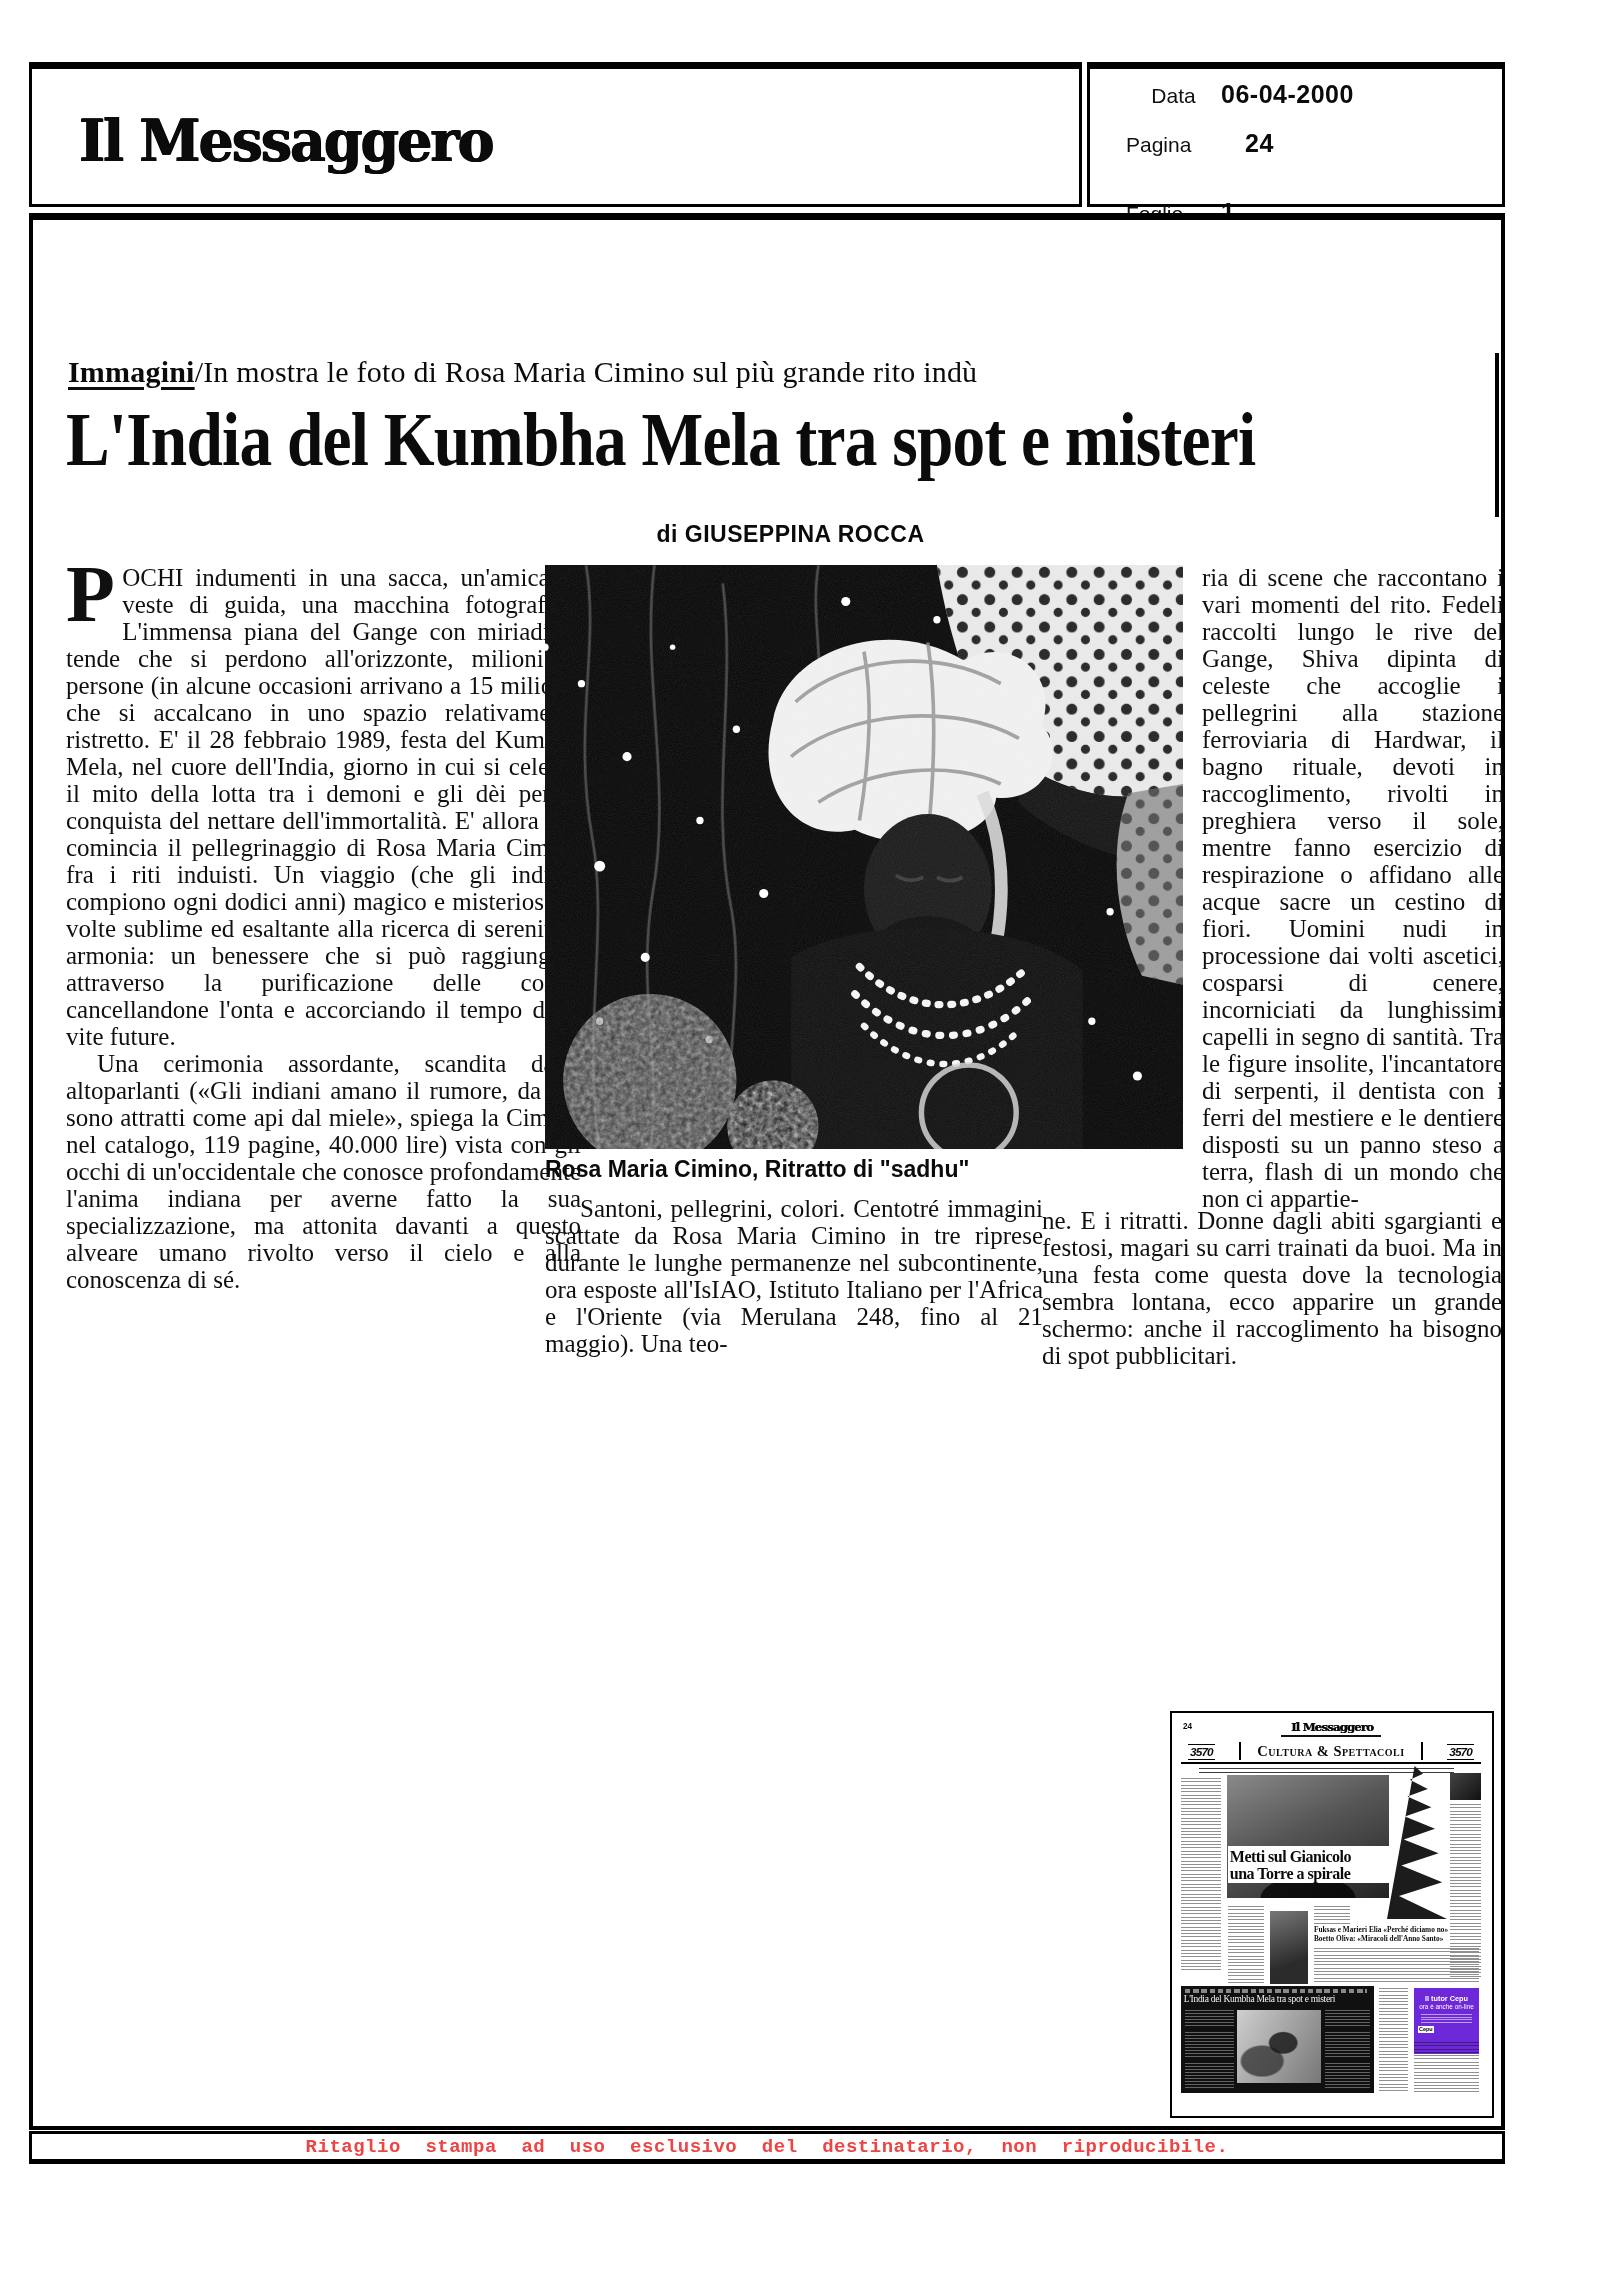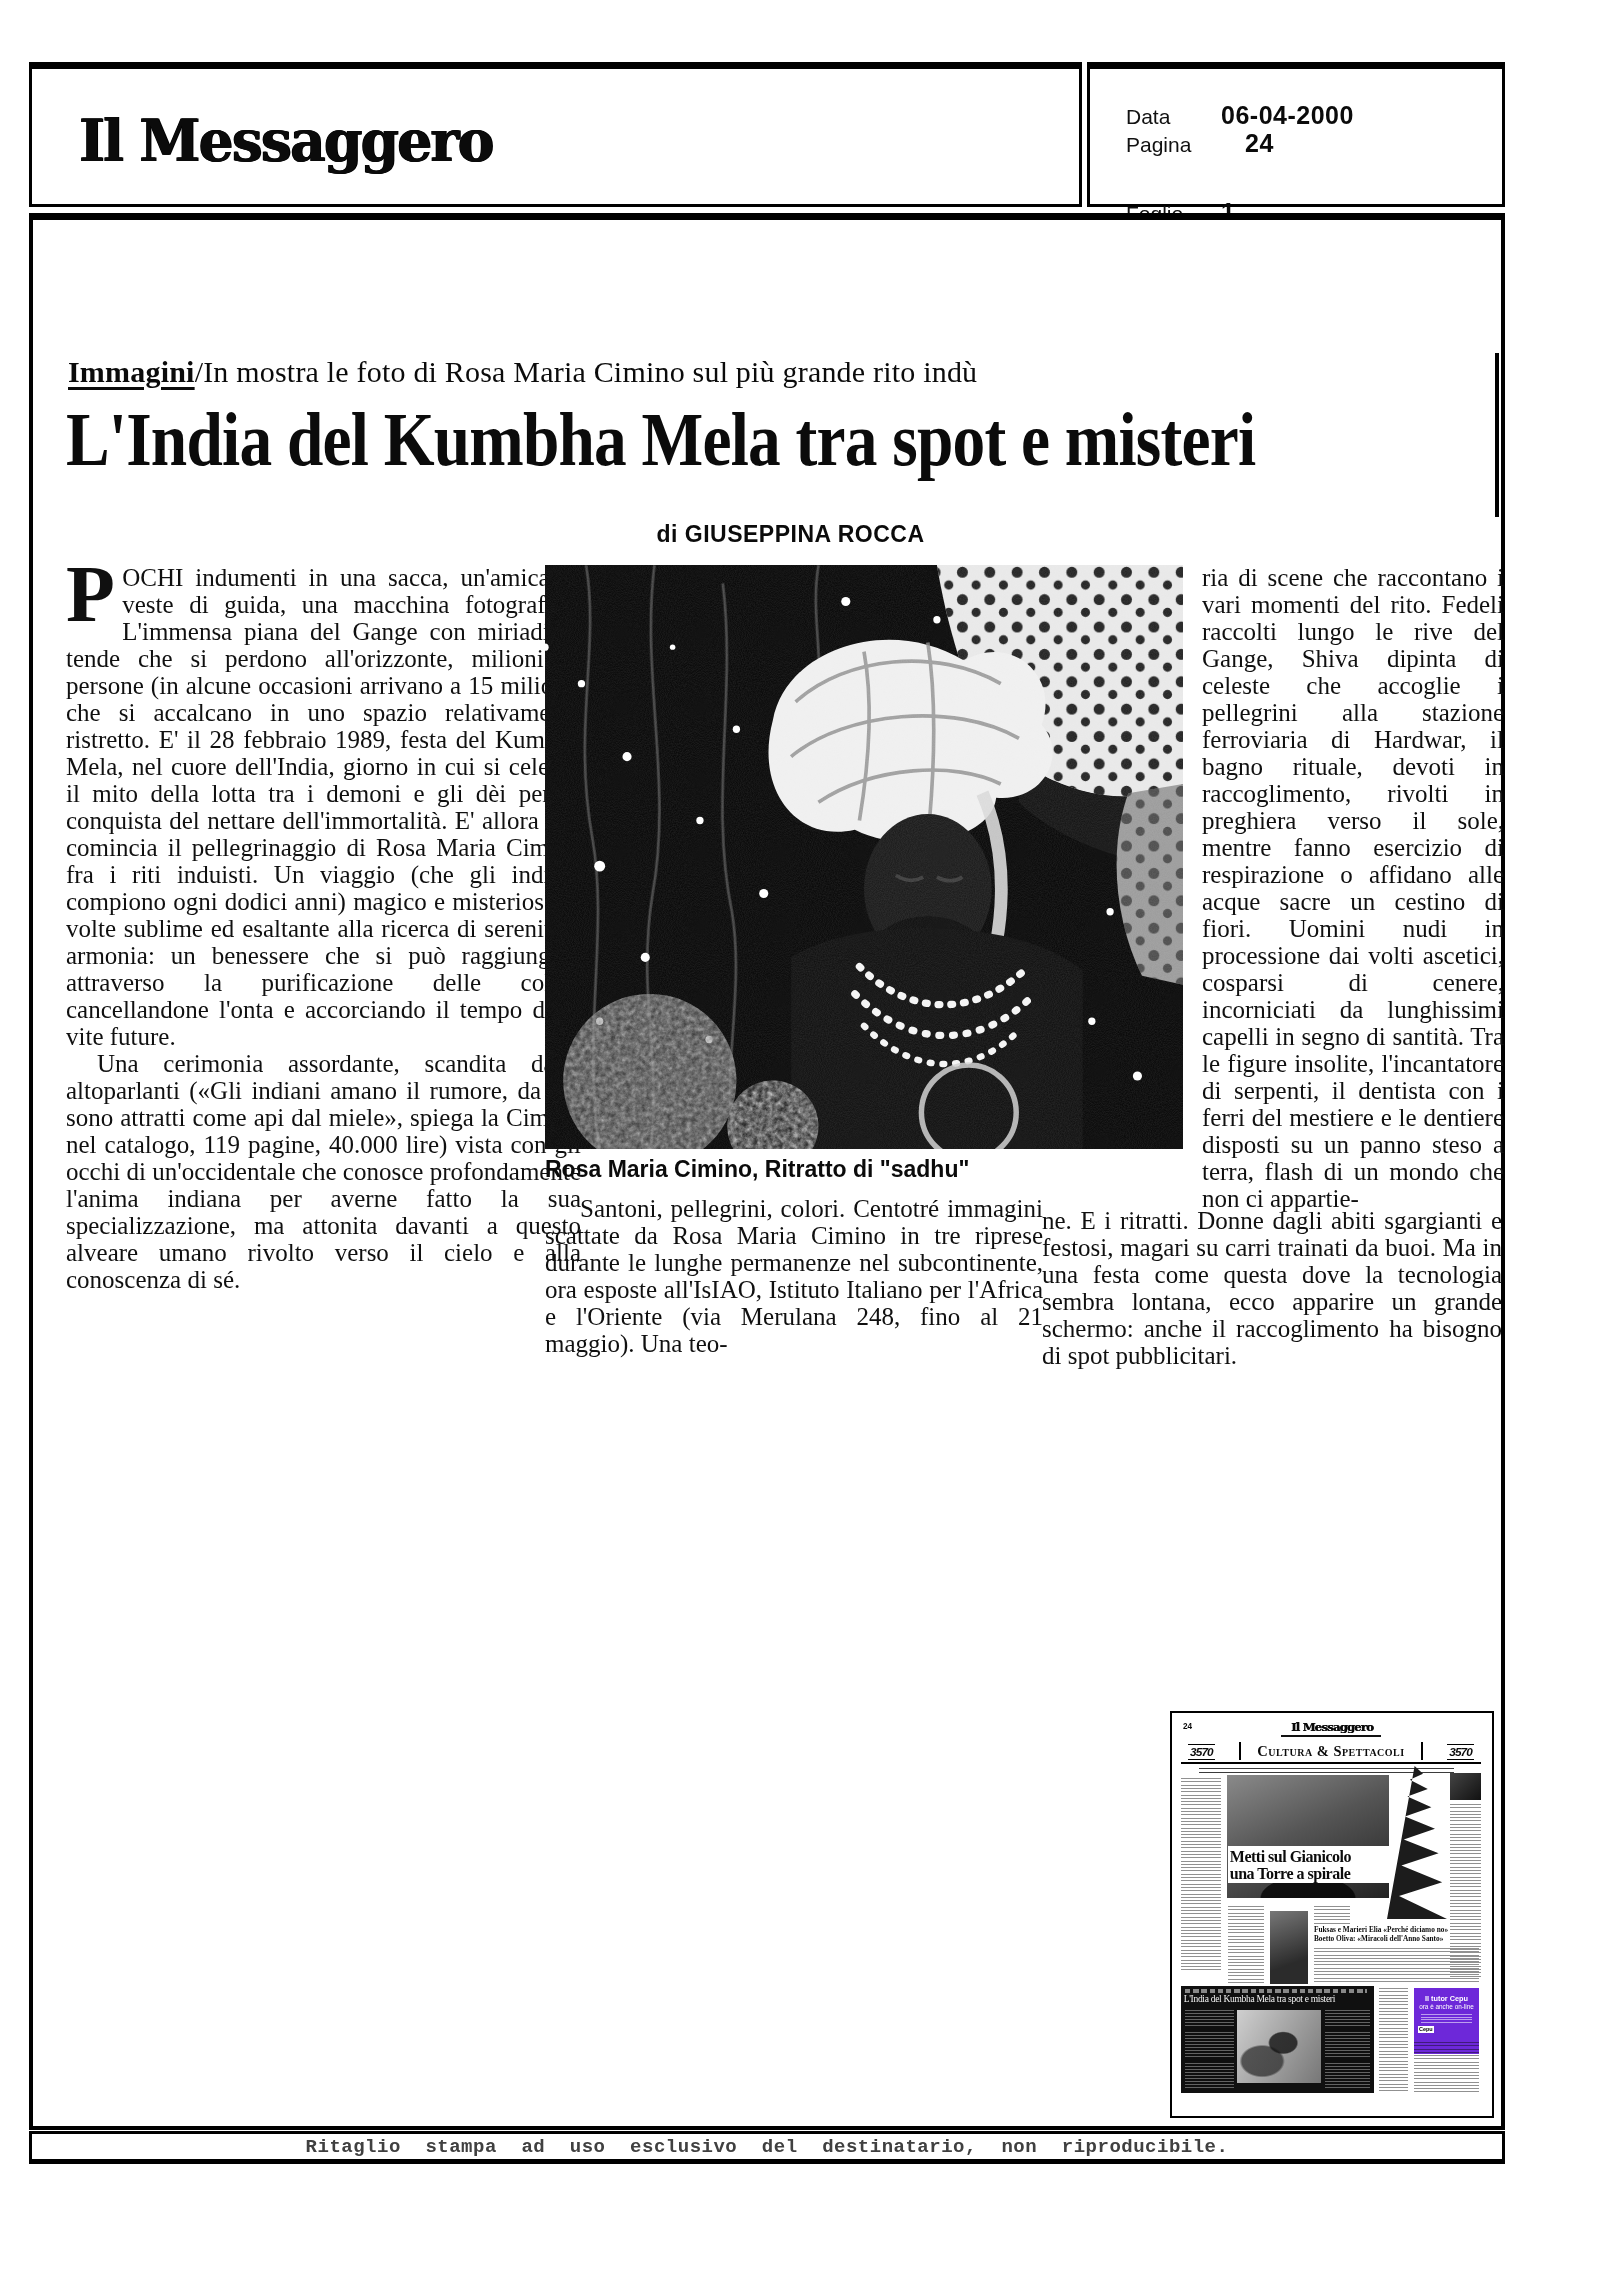--- a/index.html
+++ b/index.html
@@ -120,32 +120,32 @@
                 font-size:5.5px; font-weight:700; text-align:center; line-height:7.3px; font-family:"Liberation Sans",sans-serif; }
 
   
   .footer-strip {
     left: 29px; top: 2131px; width: 1476px; height: 33px;
     border: 3.6px solid #000; border-bottom-width: 5.5px; background:#fff;
     display: flex; align-items: center; justify-content: center;
   }
   .footer-text {
     font-family: "Liberation Mono", monospace; font-size: 19px; font-weight: 700;
-    letter-spacing: 0.5px; word-spacing: 12.7px; color: #404040;
+    letter-spacing: 0.5px; word-spacing: 12.7px; color: #ef4444;
   }
 </style>
 </head>
 <body>
 
 <div class="abs hdr-box logo-box">
   <div class="masthead">Il Messaggero</div>
 </div>
 
 <div class="abs hdr-box data-box">
-  <div class="meta-row" style="top:32px;">
+  <div class="meta-row" style="top:11px;text-align:center;">
     <span class="meta-label">Data</span>
     <span class="meta-value">06-04-2000</span>
   </div>
   <div class="meta-row" style="top:60px;gap:24px;">
     <span class="meta-label">Pagina</span>
     <span class="meta-value">24</span>
   </div>
   <div class="meta-row" style="top:92px;margin-top:37px;">
     <span class="meta-label">Foglio</span>
     <span class="meta-value">1</span>

